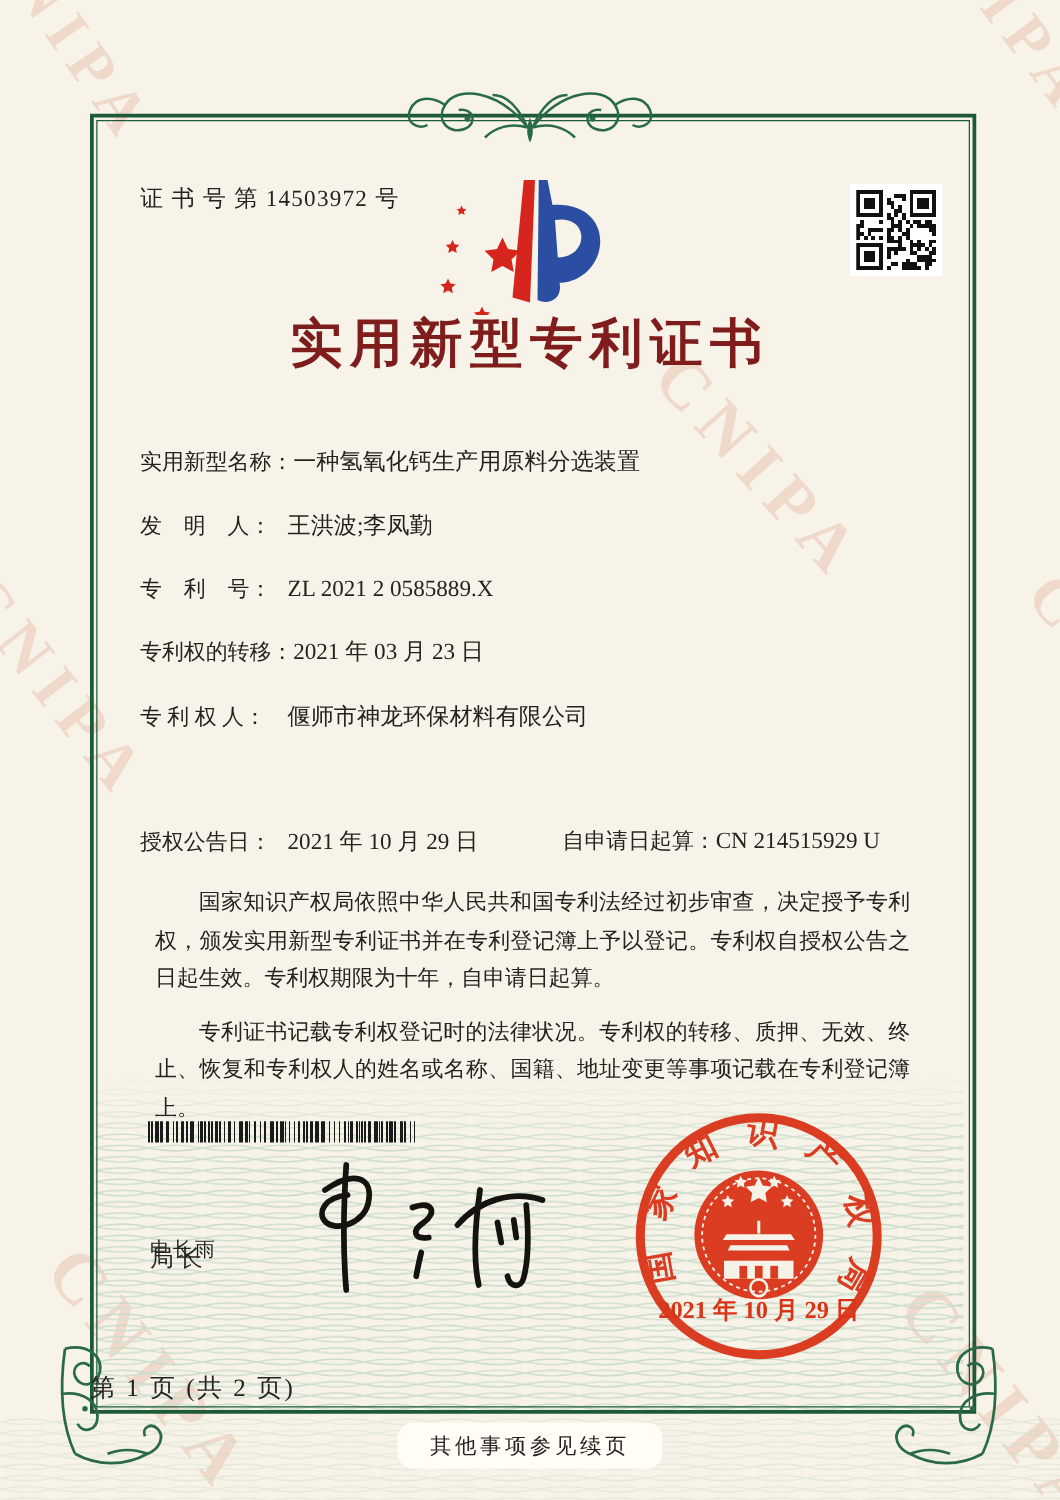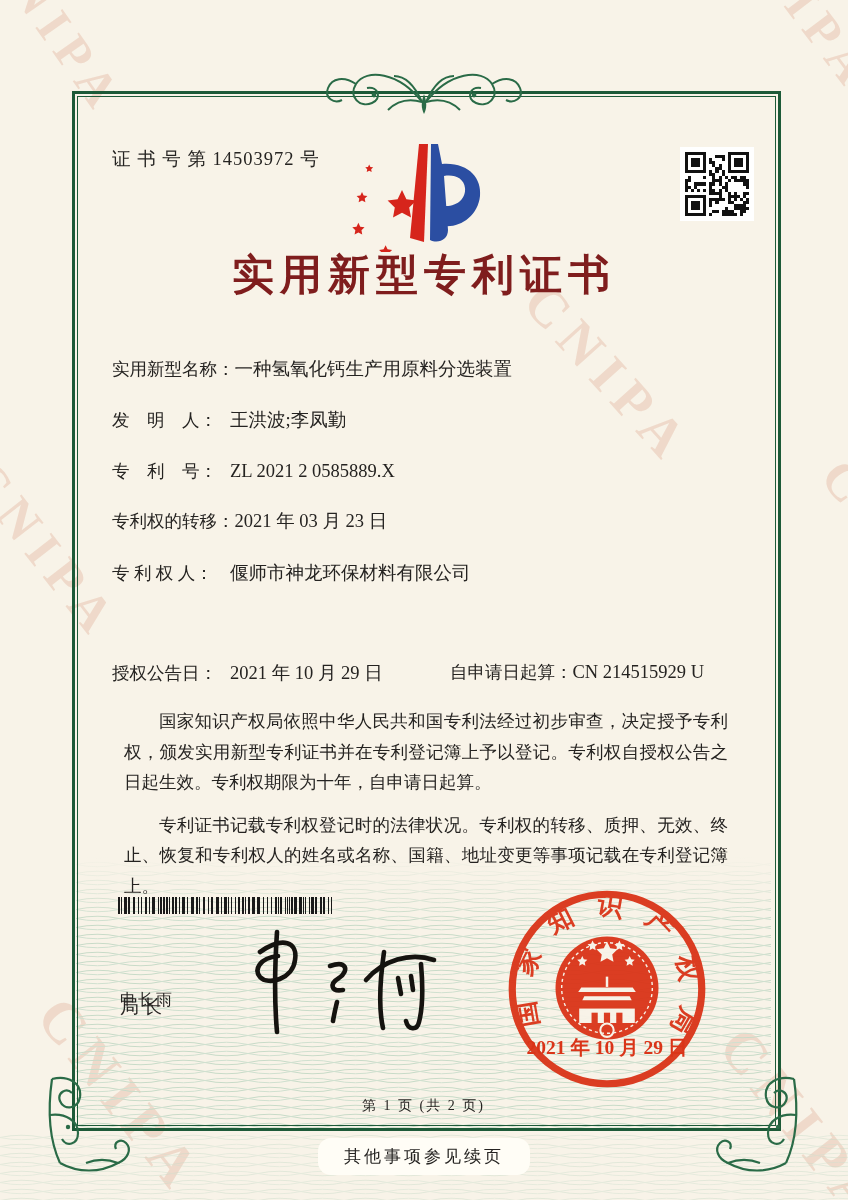--- a/index.html
+++ b/index.html
@@ -63,21 +63,21 @@
   
   .barcode{position:absolute; left:118px; top:897px;}
   .signer-title{position:absolute; left:120px; top:970px; font-size:19px; letter-spacing:4px;margin-top:24px;}
   .signer-name {position:absolute; left:120px; top:990px; font-size:16px; letter-spacing:2px;}
   .signature{position:absolute; left:238px; top:922px;}
   .seal{position:absolute; left:504px; top:886px; opacity:.95;}
   .seal-date{
     position:absolute; left:504px; top:1034px; width:206px; text-align:center;
     color:#da3418; font-size:19.5px; font-weight:bold; white-space:pre-wrap;
   }
-  .page-info{position:absolute; left:72px; width:703px; top:1097px; text-align:center; font-size:14px; letter-spacing:2px; white-space:pre-wrap;}
+  .page-info{position:absolute; left:72px; width:703px; top:1097px; font-size:20px; letter-spacing:2px; white-space:pre-wrap;}
   .foot-note{
     position:absolute; left:50%; transform:translateX(-50%); top:1138px;
     background:#fffdf6; padding:7px 26px; font-size:17px; letter-spacing:3px; white-space:nowrap;border-radius:13px;
   }
 </style>
 </head>
 <body>
 
 <div class="page">
 

